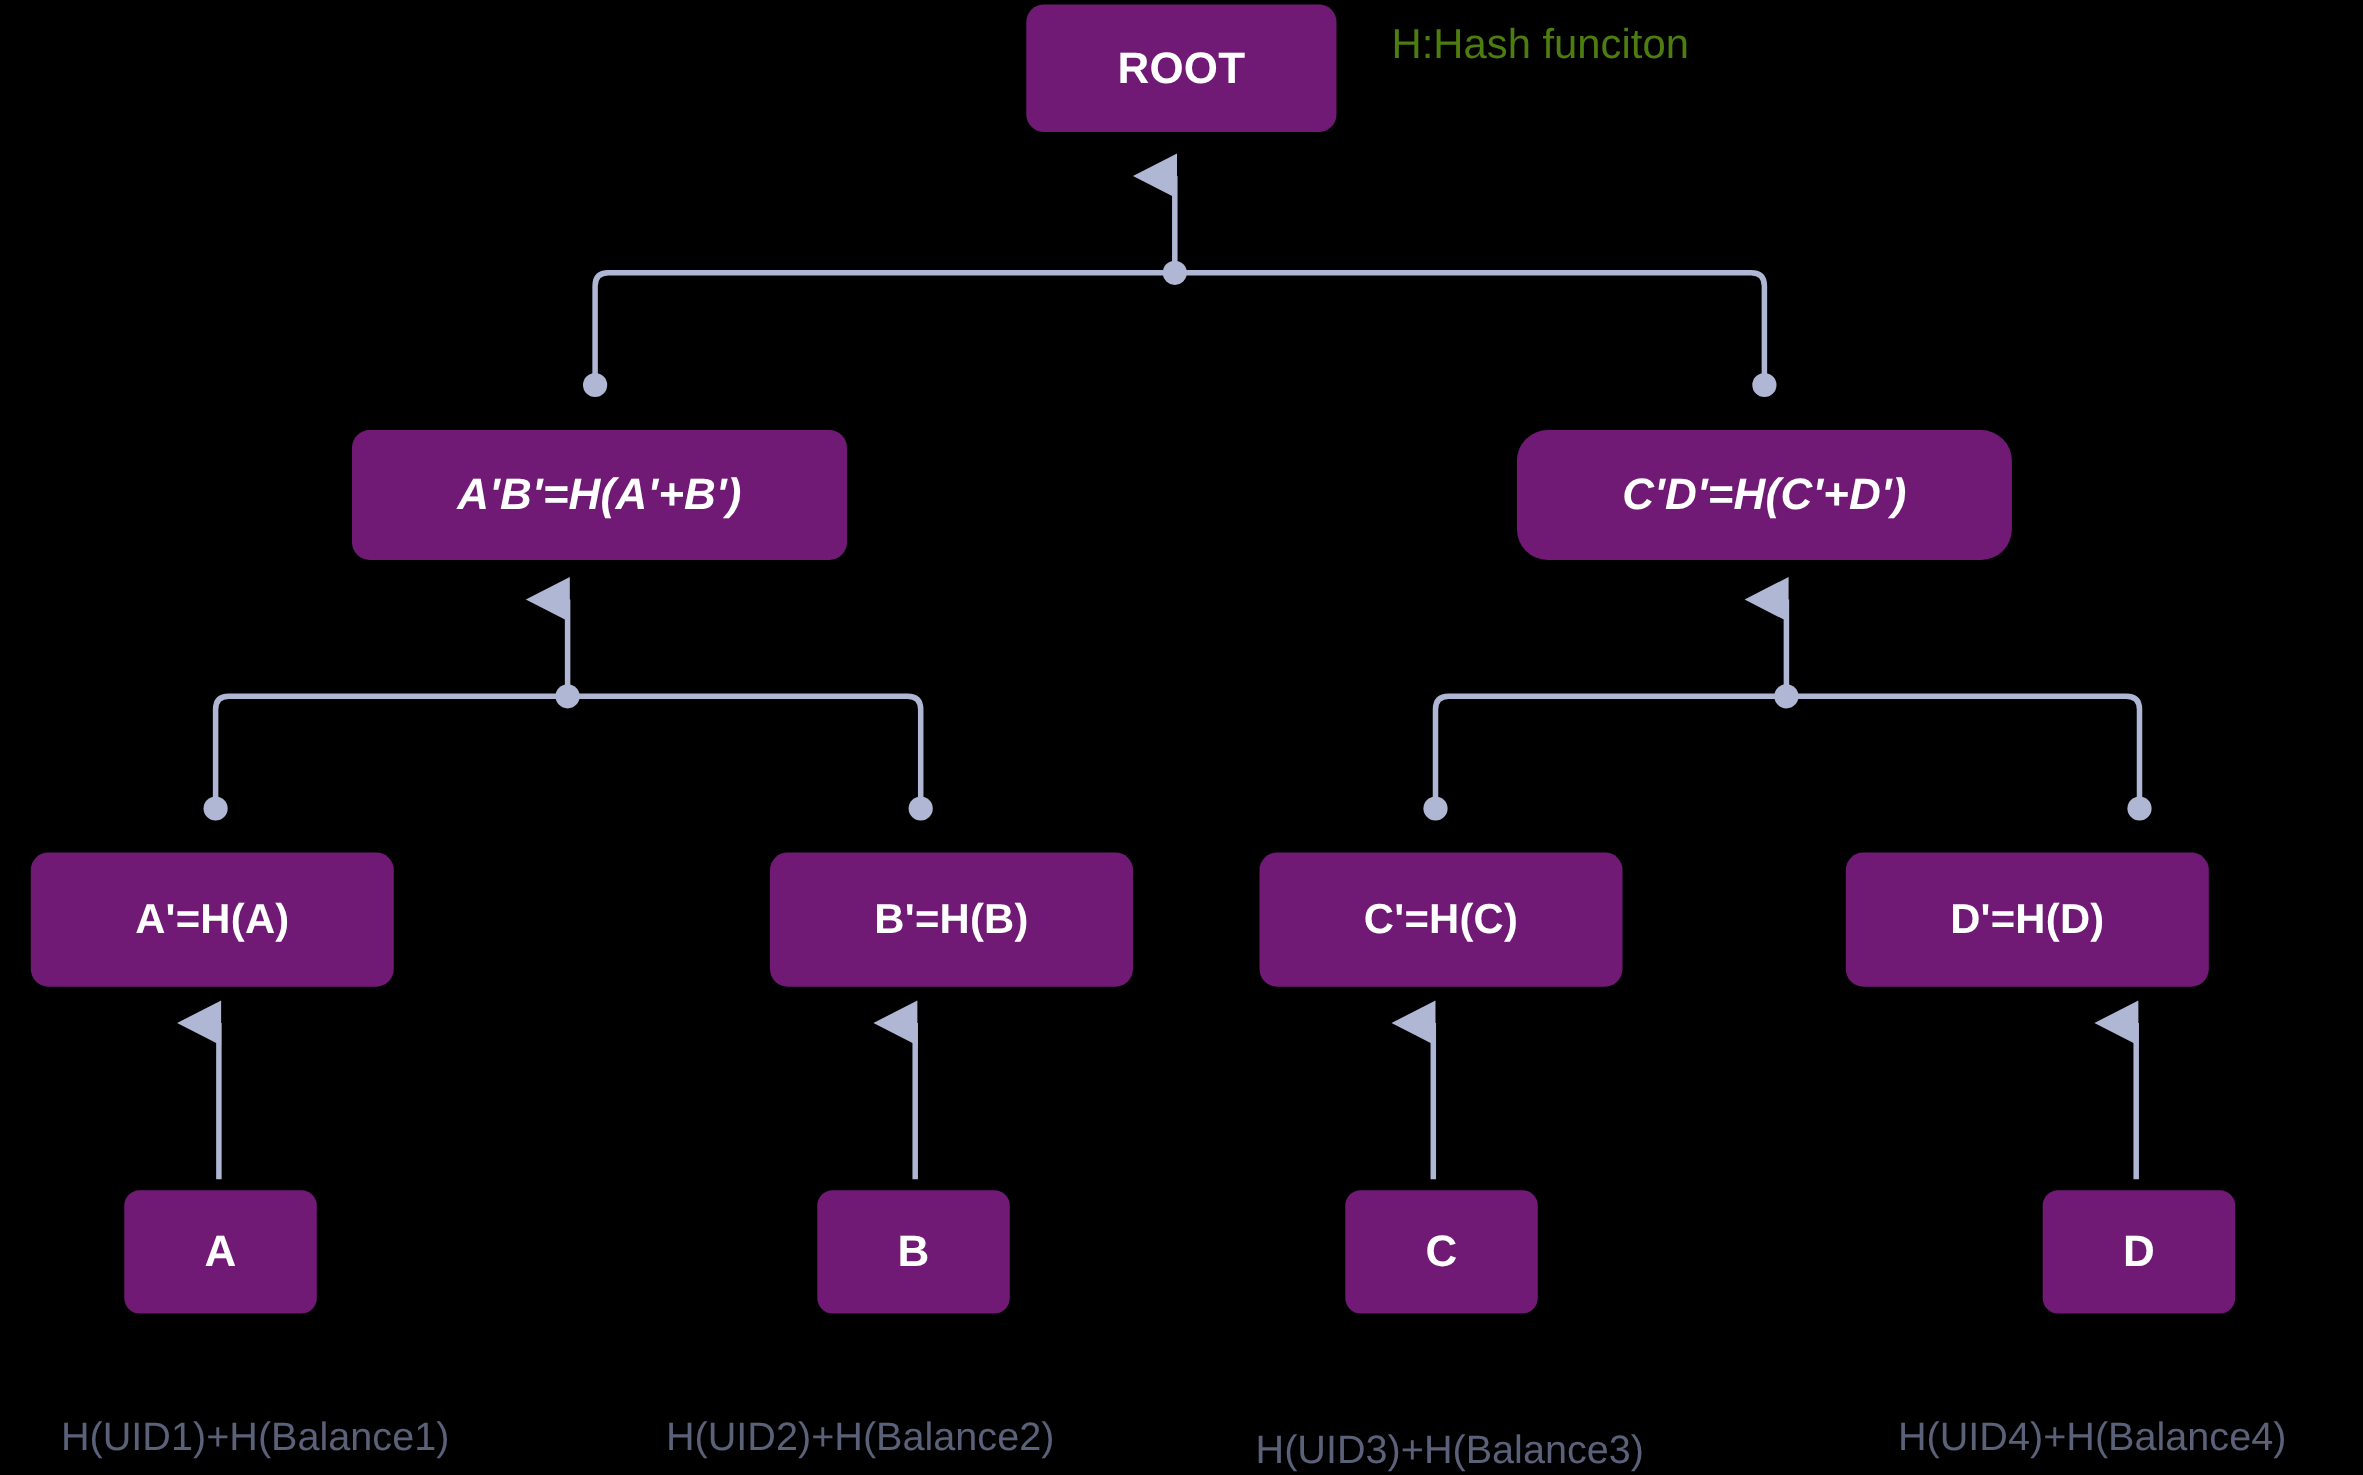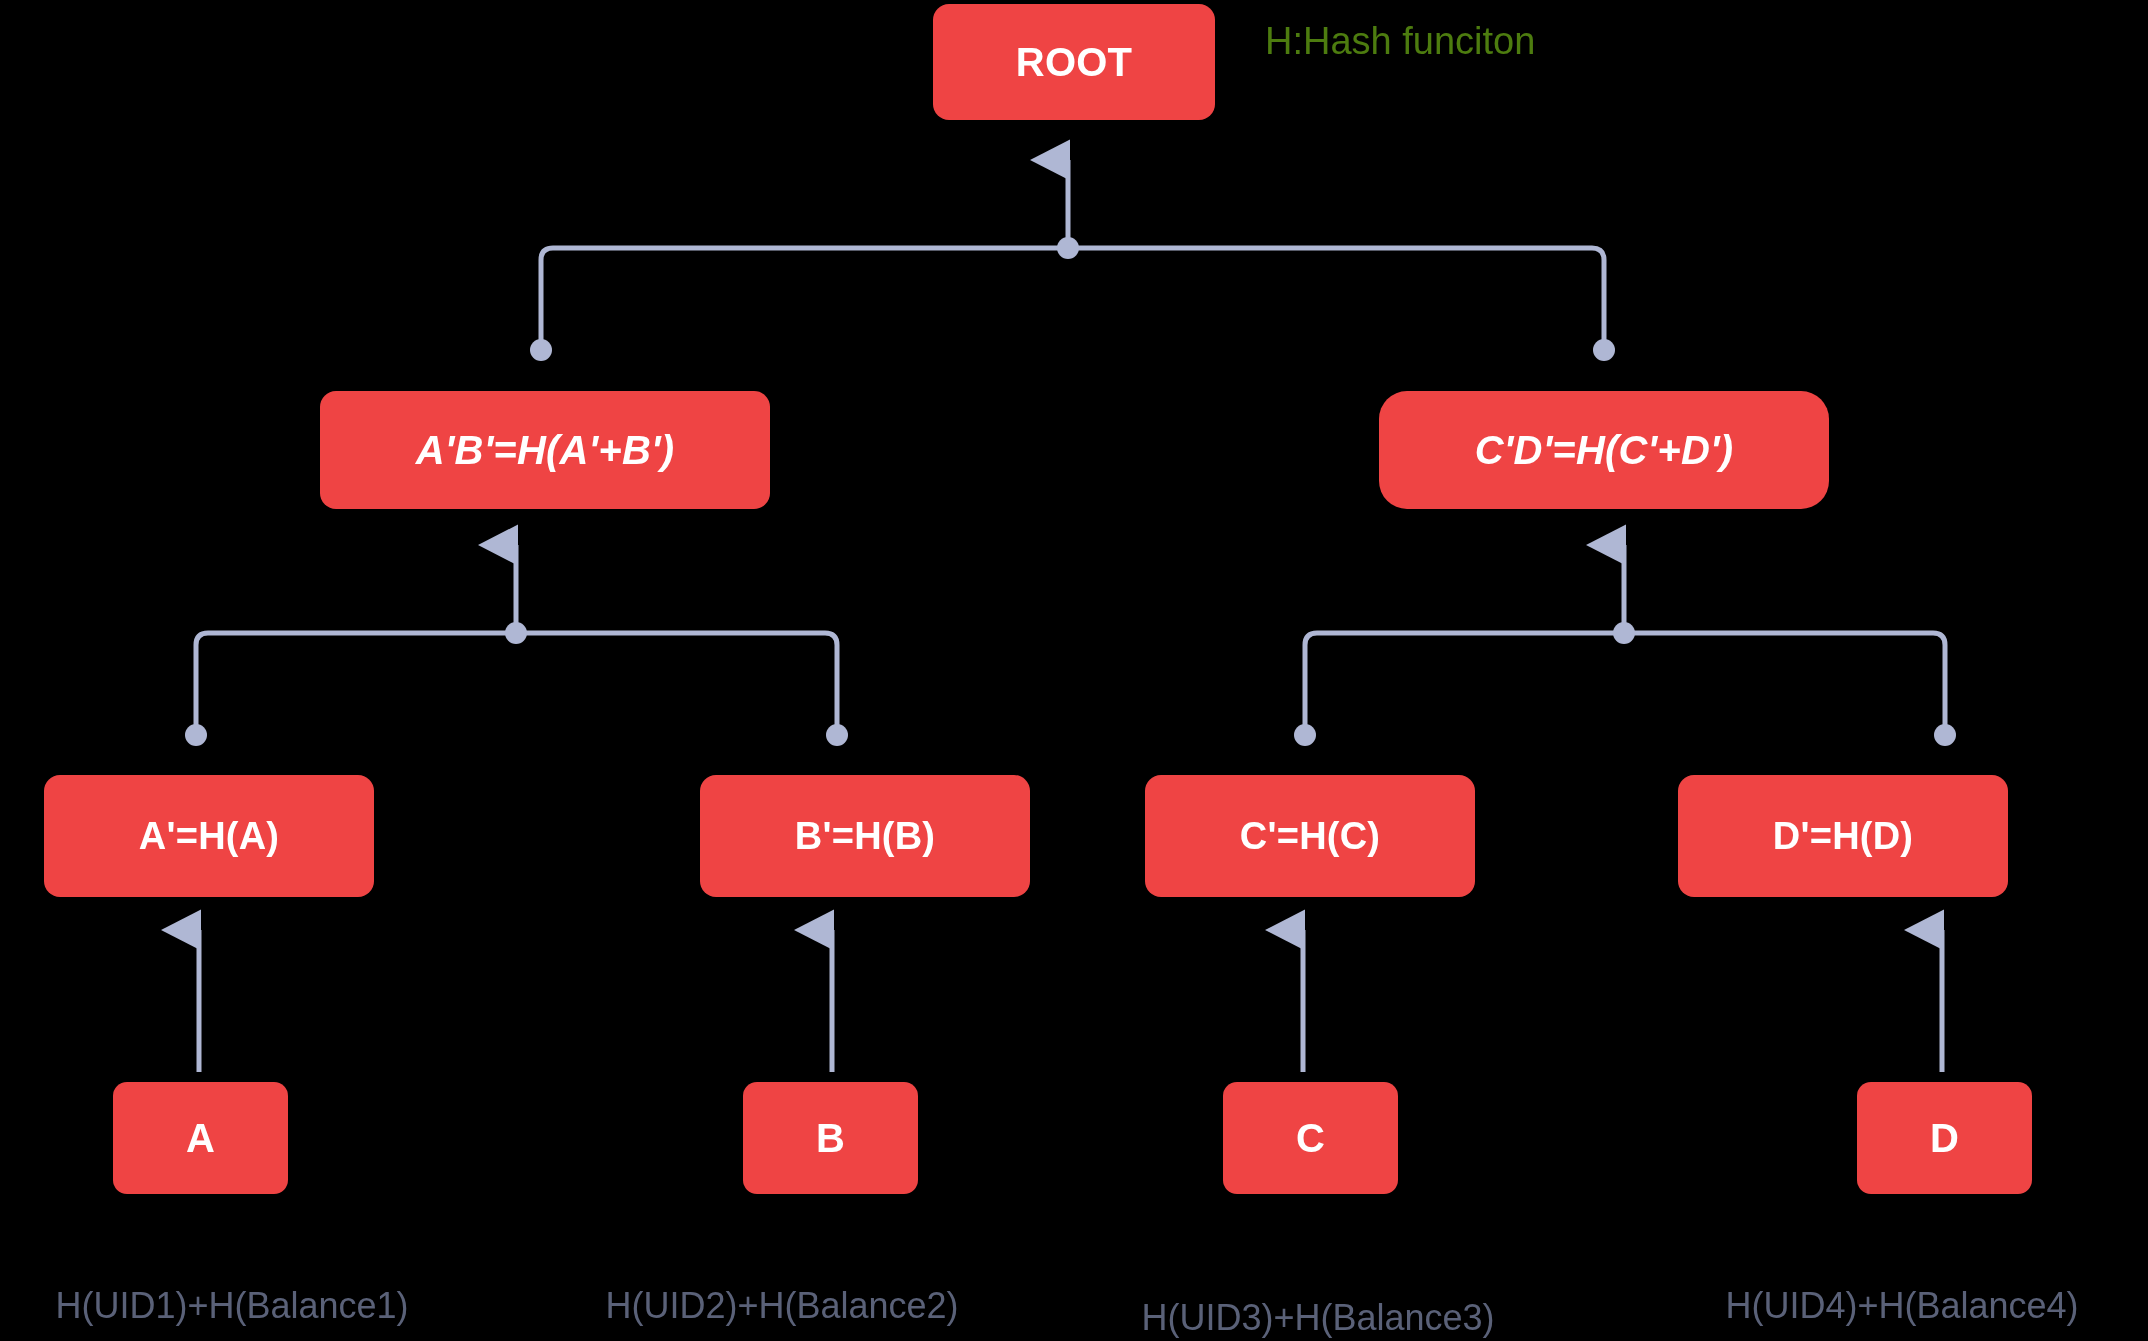--- a/index.html
+++ b/index.html
@@ -24,21 +24,21 @@
     top: 0;
     width: 2148px;
     height: 1341px;
     pointer-events: none;
   }
   .node {
     position: absolute;
     display: flex;
     align-items: center;
     justify-content: center;
-    background: #ef4444;
+    background: #701a75;
     border-radius: 14px;
     color: #FFFFFF;
     font-weight: bold;
     letter-spacing: 0.2px;
     white-space: nowrap;
     box-sizing: border-box;
   }
   .node-root {
     width: 282px;
     height: 116px;
@@ -57,21 +57,21 @@
   }
   .node-l2.left  { left: 320px; }
   .node-l2.right { left: 1379px; border-radius: 28px; }
   .node-l3 {
     width: 330px;
     height: 122px;
     top: 775px;
     font-size: 38px;
     border-radius: 16px;
   }
-  .node-l3.c0 { left: 44px; }
+  .node-l3.c0 { left: 28px; }
   .node-l3.c1 { left: 676px; margin-left: 24px; }
   .node-l3.c2 { left: 1145px; }
   .node-l3.c3 { left: 1678px; }
   .node-leaf {
     width: 175px;
     height: 112px;
     top: 1082px;
     font-size: 40px;
     border-radius: 14px;
   }

